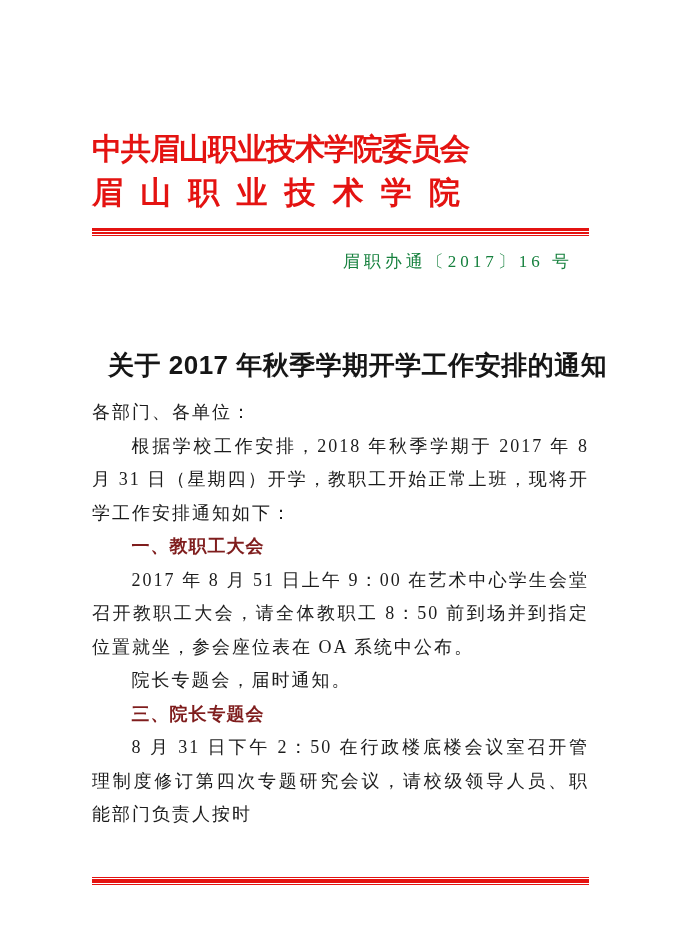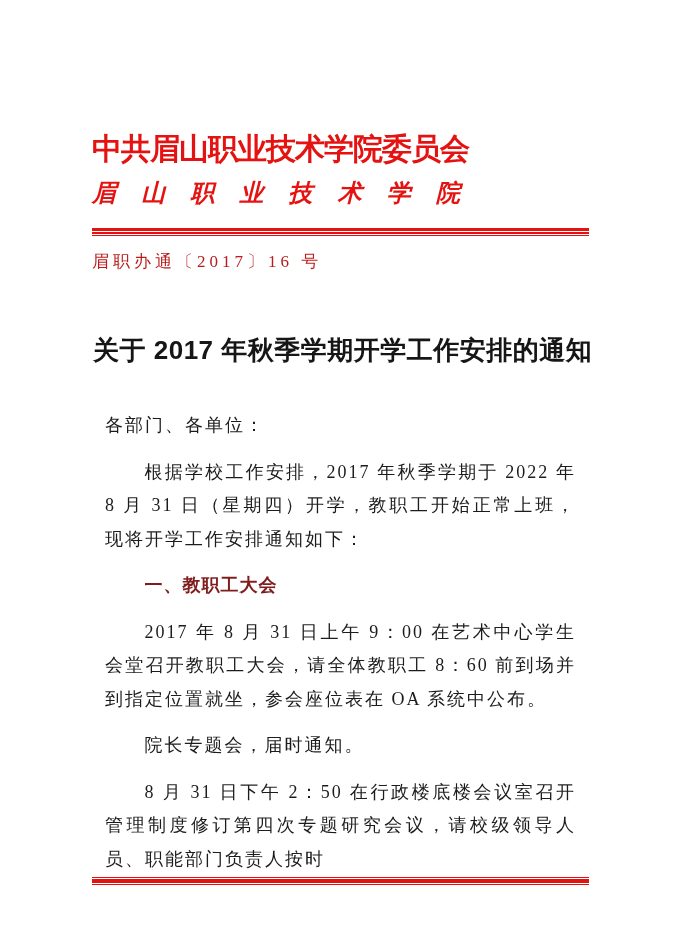--- a/index.html
+++ b/index.html
@@ -34,25 +34,24 @@
     font-size: 30px;
     line-height: 45px;
     letter-spacing: -1px;
     text-align: justify;
     text-align-last: justify;
     white-space: nowrap;
   }
   .org-line2 {
     color: #e41311;
     font-weight: 700;
-    font-size: 24px;
+    font-size: 31px;
     line-height: 44px;
     text-align: justify;
     text-align-last: justify;
-    font-style: italic;
   }
   .office {
     flex: 1;
     text-align: center;
     color: #e41311;
     font-weight: 700;
     font-size: 42px;
     line-height: 46px;
     padding-top: 14px;
   }
@@ -84,33 +83,33 @@
   }
 
   
   .doc-number {
     position: absolute;
     left: 92px;
     top: 250px;
     width: 497px;
     box-sizing: border-box;
     padding-right: 16px;
-    text-align: left;
+    text-align: right;
     font-size: 17px;
     letter-spacing: 4px;
-    color: #b91c1c;
+    color: #15803d;
   }
 
   
   .title {
     position: absolute;
     left: 92px;
     top: 332px;
     width: 497px;
-    margin: 1px;
+    margin: 16px;
     font-family: "Liberation Sans", "DejaVu Sans", sans-serif;
     font-size: 26px;
     font-weight: 600;
     letter-spacing: 0.5px;
     color: #161616;
     white-space: nowrap;
   }
 
   
   .doc-body {
@@ -118,21 +117,21 @@
     left: 92px;
     top: 396px;
     width: 497px;
     font-size: 18px;
     line-height: 33.5px;
     letter-spacing: 2px;
     text-align: justify;
     color: #1c1c1c;
   }
   .doc-body p {
-    margin: 13px;
+    margin: 0;
   }
   .para-indent {
     text-indent: 2.2em;
   }
   .sec-heading {
     font-family: "Liberation Sans", "DejaVu Sans", sans-serif;
     font-weight: 700;
     letter-spacing: 1px;
     text-indent: 2.2em;
     color: #7f1d1d;
@@ -151,25 +150,26 @@
   </div>
 
   <div class="rule rule-top"></div>
 
   <div class="doc-number">眉职办通〔2017〕16 号</div>
 
   <h1 class="title">关于 2017 年秋季学期开学工作安排的通知</h1>
 
   <div class="doc-body">
     <p>各部门、各单位：</p>
-    <p class="para-indent">根据学校工作安排，2017 年秋季学期于 2022 年 8 月 31 日（星期四）开学，教职工开始正常上班，现将开学工作安排通知如下：</p>
+    <p class="para-indent">根据学校工作安排，2018 年秋季学期于 2017 年 8 月 31 日（星期四）开学，教职工开始正常上班，现将开学工作安排通知如下：</p>
 
     <p class="sec-heading">一、教职工大会</p>
-    <p class="para-indent">2017 年 8 月 31 日上午 9：00 在艺术中心学生会堂召开教职工大会，请全体教职工 8：60 前到场并到指定位置就坐，参会座位表在 OA 系统中公布。</p>
+    <p class="para-indent">2017 年 8 月 51 日上午 9：00 在艺术中心学生会堂召开教职工大会，请全体教职工 8：50 前到场并到指定位置就坐，参会座位表在 OA 系统中公布。</p>
 
     <p class="para-indent">院长专题会，届时通知。</p>
 
+    <p class="sec-heading">三、院长专题会</p>
     <p class="para-indent">8 月 31 日下午 2：50 在行政楼底楼会议室召开管理制度修订第四次专题研究会议，请校级领导人员、职能部门负责人按时</p>
   </div>
 
   <div class="rule rule-bottom"></div>
 
 </div>
 
 </body></html>

